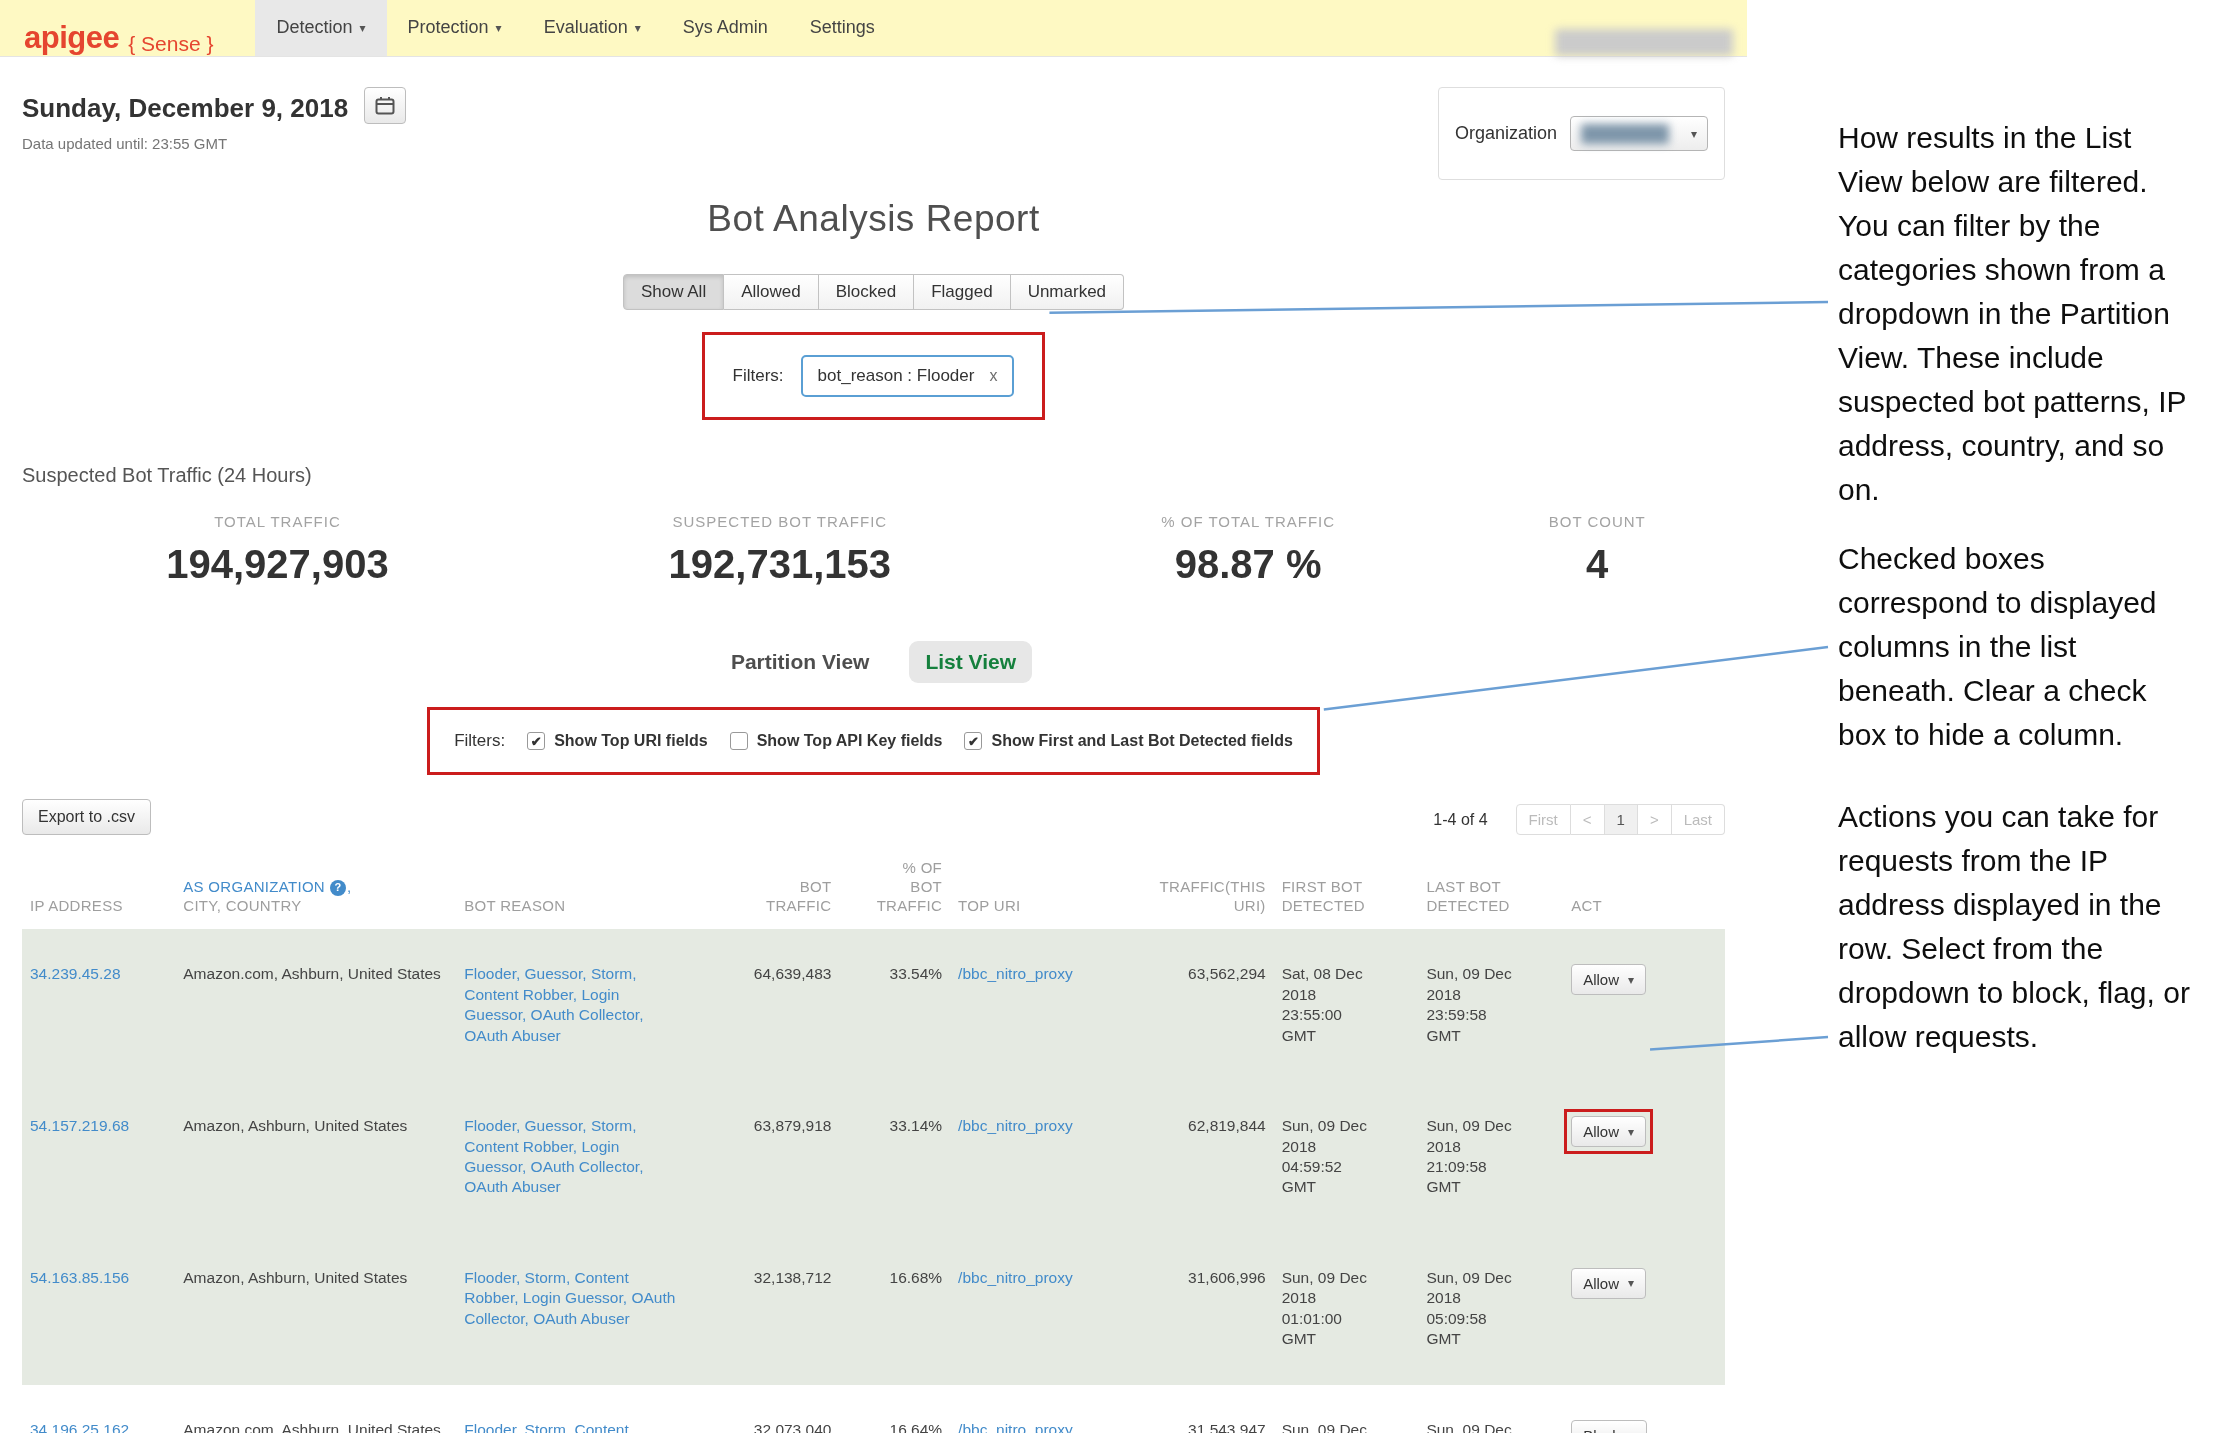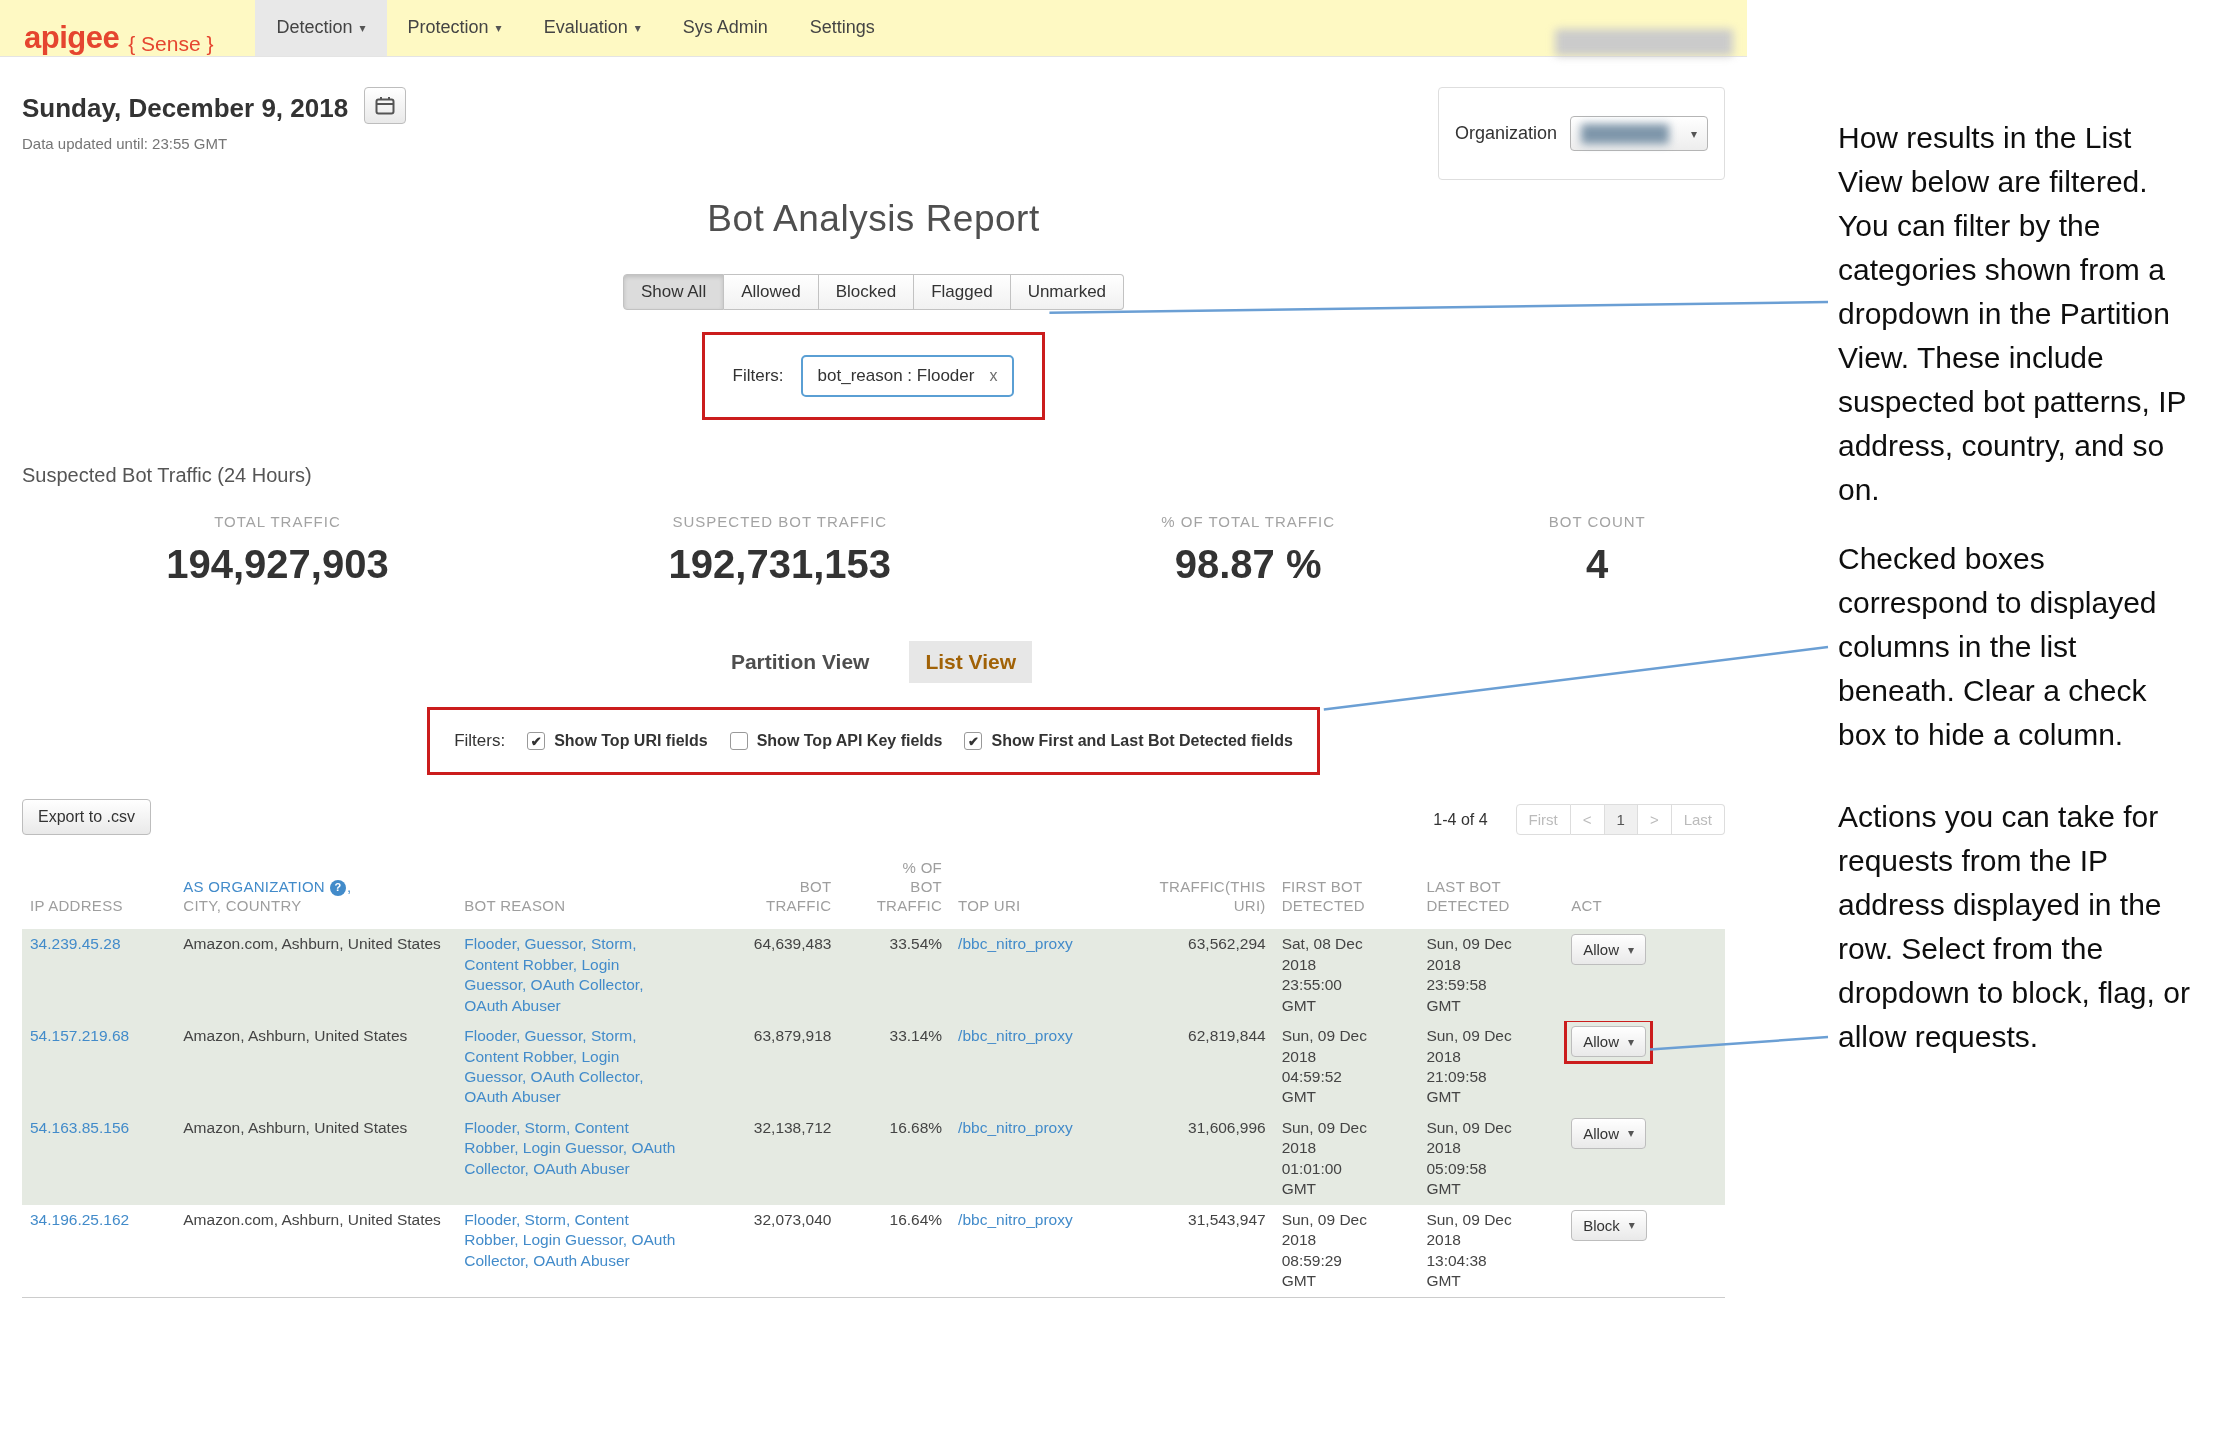--- a/index.html
+++ b/index.html
@@ -69,21 +69,21 @@
   .stats-row { display:flex; margin-top:26px; }
   .stat { text-align:center; }
   .stat:nth-child(1){ width:30%; } .stat:nth-child(2){ width:29%; }
   .stat:nth-child(3){ width:26%; } .stat:nth-child(4){ width:15%; }
   .stat-label { font-size:15px; color:#a3a3a3; letter-spacing:1px; }
   .stat-value { font-size:40px; font-weight:bold; color:#333; margin-top:12px; }
 
   
   .view-tabs { display:flex; justify-content:center; align-items:center; gap:24px; margin-top:54px; }
   .view-tab { font-size:21px; font-weight:bold; color:#4e4e4e; padding:9px 16px; cursor:pointer; }
-  .view-tab.active { background:#e7e7e7; border-radius:0; color:#a16207; }
+  .view-tab.active { background:#e7e7e7; border-radius:9px; color:#15803d; }
 
   
   .filters2 { width:fit-content; margin:24px auto 0; padding:21px 24px;
               display:flex; align-items:center; gap:22px; }
   .chk { display:flex; align-items:center; gap:9px; font-size:16px; font-weight:bold;
          color:#333; cursor:pointer; white-space:nowrap; }
   .chk-box { width:18px; height:18px; border:1px solid #999; border-radius:3px; background:#fff;
              display:inline-flex; align-items:center; justify-content:center;
              font-size:13px; color:#333; flex:none; }
 
@@ -99,21 +99,21 @@
   .pbtn:last-child { border-radius:0 4px 4px 0; }
   .pbtn.current { color:#555; background:#f0f0f0; cursor:pointer; }
 
   
   .bot-table { width:100%; border-collapse:collapse; margin-top:16px;
                table-layout:fixed; border-bottom:1px solid #ccc; }
   .bot-table th { font-size:15px; color:#9e9e9e; font-weight:normal; text-align:left;
                   vertical-align:bottom; padding:8px 8px 14px 8px; white-space:pre-line;
                   letter-spacing:0.3px; line-height:1.25; cursor:pointer; }
   .bot-table th.r, .bot-table td.r { text-align:right; }
-  .bot-table td { font-size:15.5px; vertical-align:top; padding:5px 8px;
+  .bot-table td { font-size:15.5px; vertical-align:top; padding:35px 8px;
                   line-height:1.32; color:#444; overflow:hidden; }
   tr.green td { background:#e5eae2; }
   .blue { color:#428bca; text-decoration:none; cursor:pointer; }
   .th-link { color:#428bca; }
   .th-line2 { display:block; color:#9e9e9e; }
   .info-icon { display:inline-flex; width:16px; height:16px; border-radius:50%;
                background:#428bca; color:#fff; font-size:11px; font-weight:bold;
                align-items:center; justify-content:center; margin:0 1px 0 5px;
                vertical-align:1px; cursor:pointer; }
   .date-cell { white-space:pre-line; }

